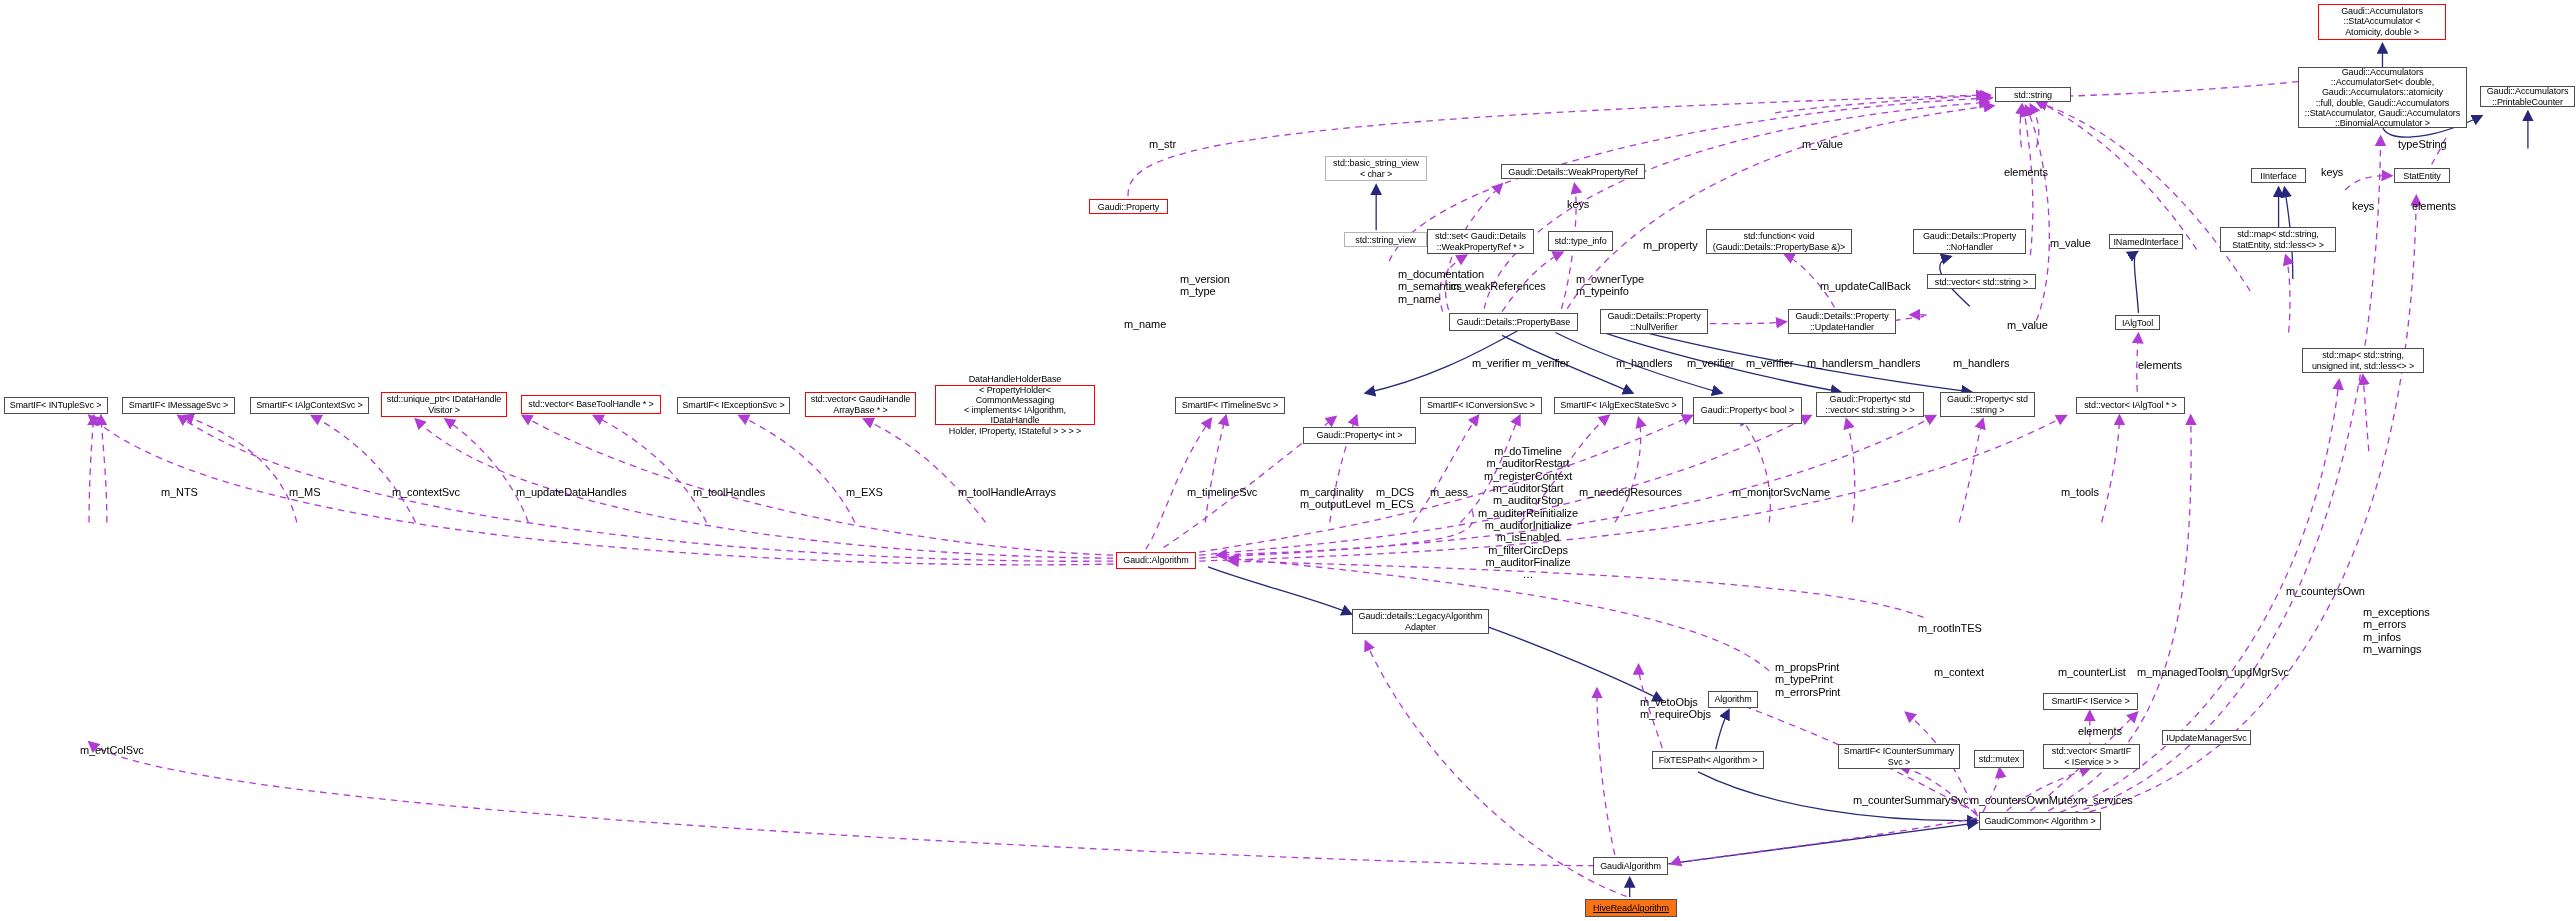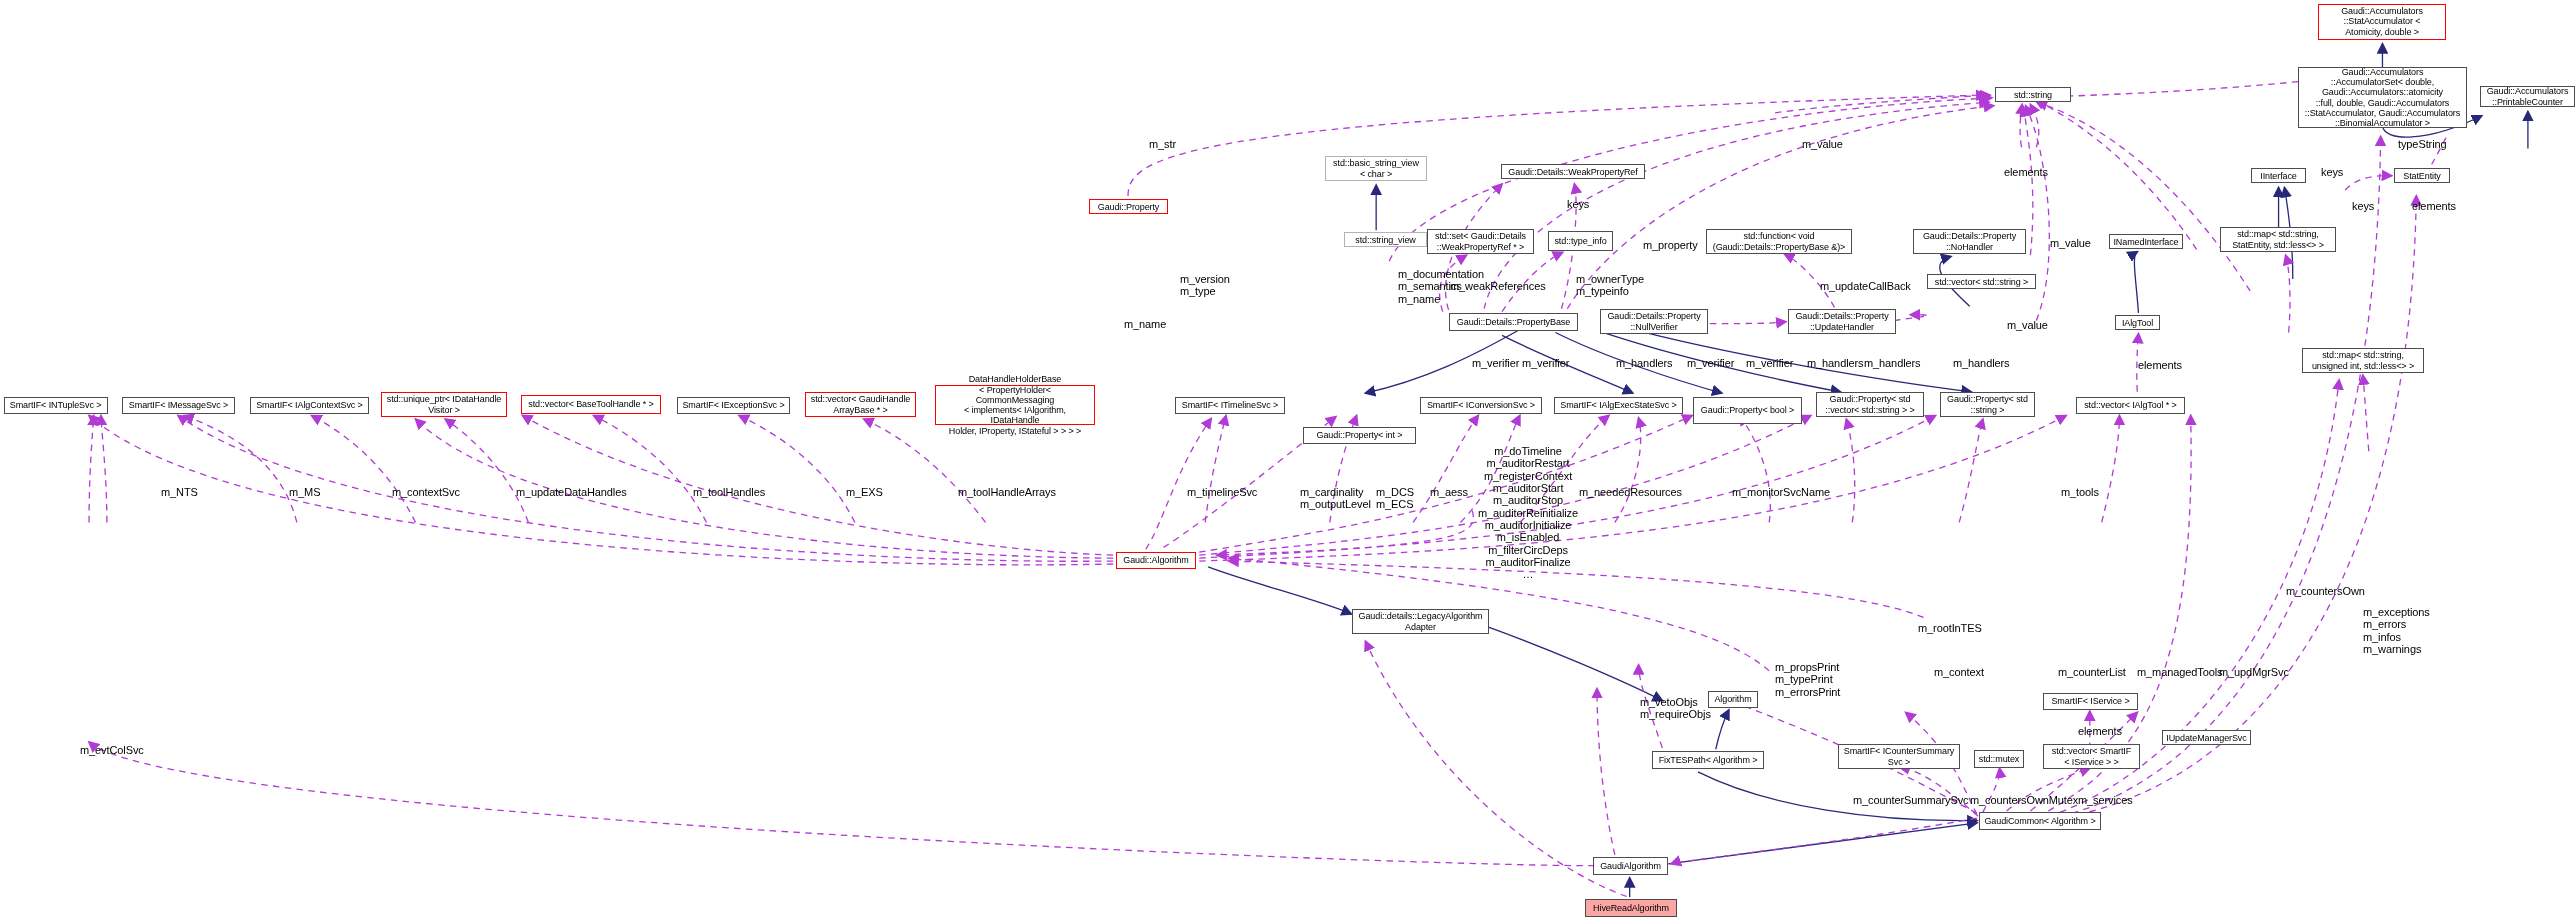--- a/index.html
+++ b/index.html
@@ -23,21 +23,21 @@
     justify-content:center;
     text-align:center;
     line-height:1.14;
     font-size:9px;
     padding:1.2px 3px;
     white-space:pre-line;
     letter-spacing:-0.1px;
   }
   .node.red{border:1.2px solid #ff0000;}
   .node.grey{border:0.9px solid #b3b3b3;}
-  .node.filled{background:#fca5a5;border:0.9px solid #4d4d4d;}
+  .node.filled{background:#f97316;border:0.9px solid #4d4d4d;text-decoration:underline;}
   .edgelabel{
     position:absolute;
     font-size:11px;
     color:#000000;
     line-height:1.12;
     white-space:pre-line;
     text-align:center;
     letter-spacing:-0.1px;
   }
   .edgelabel.left{text-align:left;}

